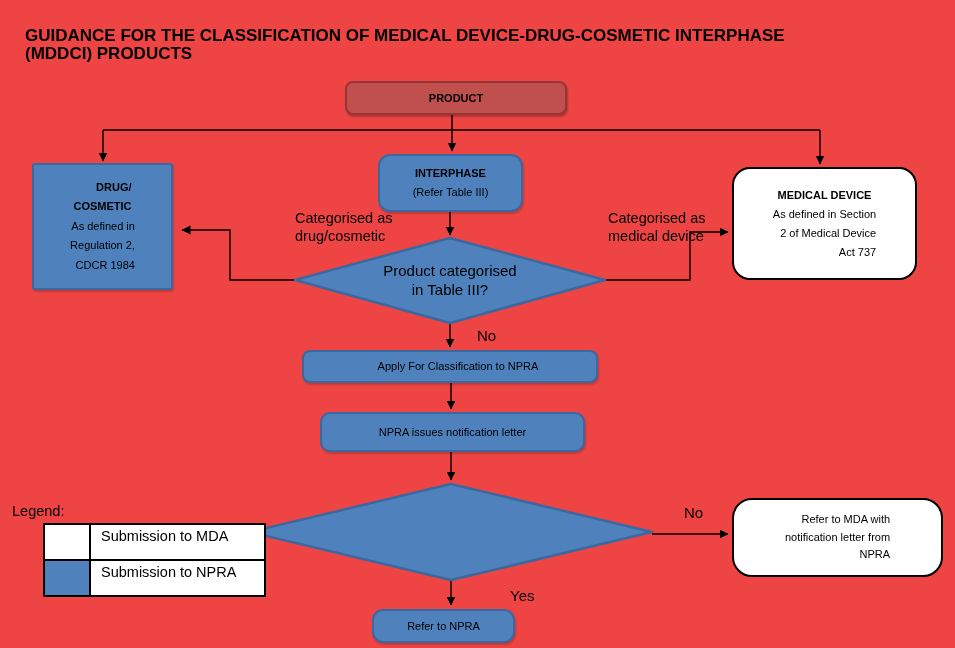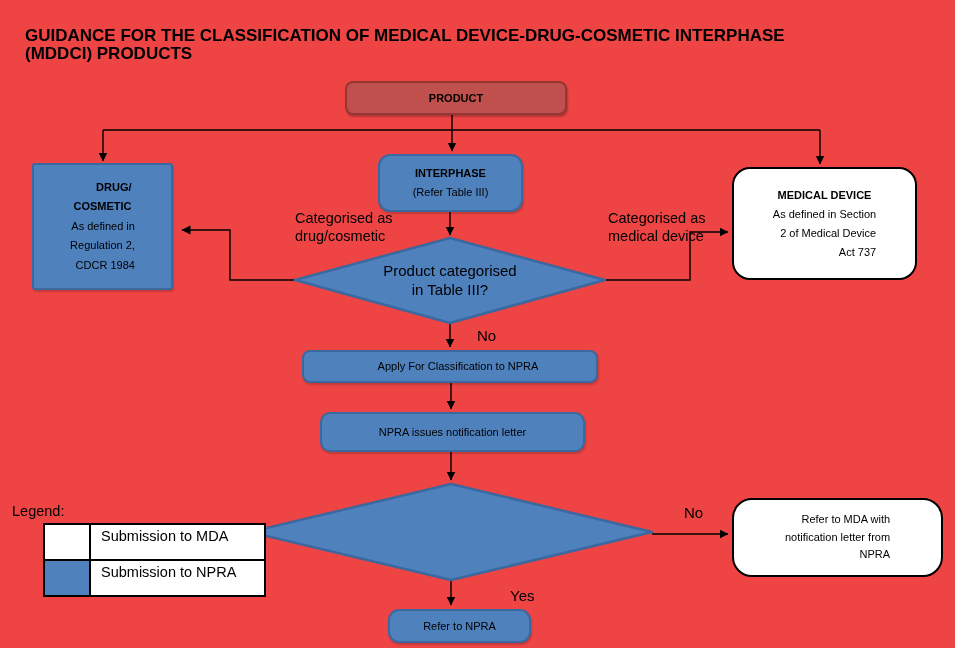--- a/index.html
+++ b/index.html
@@ -19,21 +19,21 @@
   .red{background:#C0504D;border:2px solid #943634;box-shadow:1px 2px 2px rgba(0,0,0,0.25);}
   .bold{font-weight:bold;}
 
   .n-product{left:345px;top:81px;width:222px;height:34px;border-radius:8px;font-weight:bold;}
   .n-drug{left:32px;top:163px;width:141px;height:127px;border-radius:3px;line-height:19.5px;}
   .n-interphase{left:378px;top:154px;width:145px;height:58px;border-radius:12px;}
   .n-meddev{left:732px;top:167px;width:185px;height:113px;border-radius:18px;}
   .n-apply{left:302px;top:350px;width:296px;height:33px;border-radius:8px;padding-left:16px;}
   .n-letter{left:320px;top:412px;width:265px;height:40px;border-radius:10px;}
   .n-refermda{left:732px;top:498px;width:211px;height:79px;border-radius:20px;line-height:17.5px;}
-  .n-refernpra{left:372px;top:609px;width:143px;height:34px;border-radius:11px;margin-left:16px;}
+  .n-refernpra{left:372px;top:609px;width:143px;height:34px;border-radius:11px;}
 
   .diamond-label{position:absolute;display:flex;align-items:center;justify-content:center;
     text-align:center;white-space:pre-line;font-size:15px;line-height:18.5px;}
   .d1-label{left:295px;top:238px;width:310px;height:85px;}
   .d2-label{left:250px;top:484px;width:402px;height:96px;}
 
   .edge-label{position:absolute;white-space:pre-line;font-size:14.5px;line-height:18px;margin-left:48px;}
   .lbl-catdrug{left:247px;top:209px;}
   .lbl-catdev{left:560px;top:209px;}
   .yn{position:absolute;font-size:15px;}

